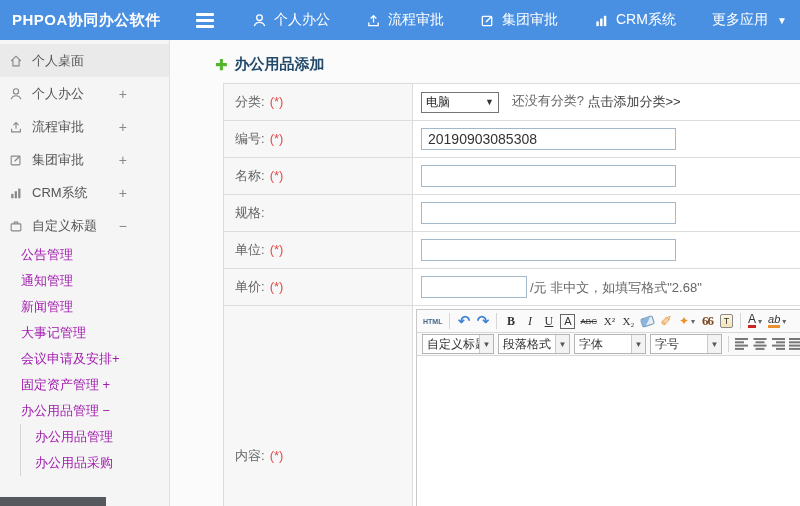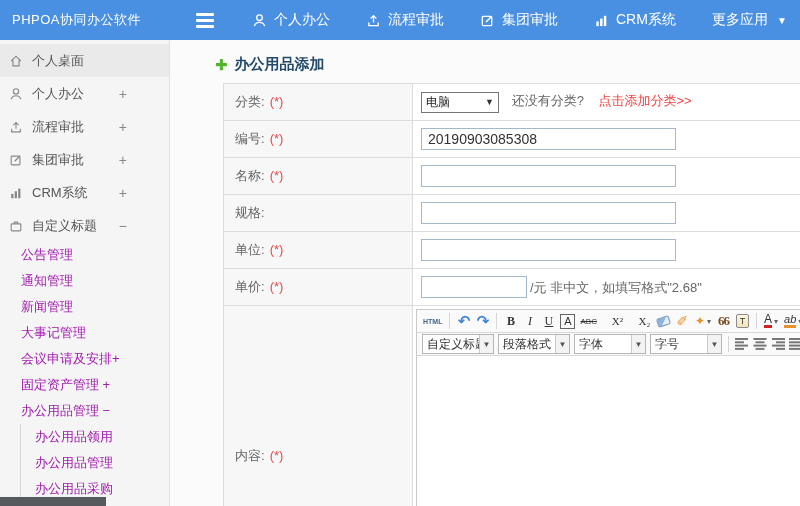--- a/index.html
+++ b/index.html
@@ -4,21 +4,21 @@
 <style>
   * { box-sizing: border-box; }
   html,body { margin:0; padding:0; }
   body {
     width:800px; height:506px; overflow:hidden; position:relative;
     font-family:"Liberation Sans","DejaVu Sans",sans-serif;
     background:#ffffff; font-size:13px;
   }
   
   .navbar { height:40px; background:#4a90e2; display:flex; align-items:center; color:#fff; }
-  .brand { font-size:13px; font-weight:normal; padding-left:12px; width:168px; letter-spacing:0.5px; }
+  .brand { font-size:15px; font-weight:bold; padding-left:12px; width:168px; letter-spacing:0.5px; }
   .hamburger { margin-left:28px; display:flex; flex-direction:column; gap:3px; cursor:pointer; }
   .hamburger span { width:18px; height:3px; background:#fff; border-radius:1px; }
   .nav-items { display:flex; align-items:center; margin-left:38px; gap:36px; font-size:14px; }
   .nav-item { display:flex; align-items:center; gap:7px; cursor:pointer; white-space:nowrap; }
   .nav-item svg { display:block; }
   .caret-down { font-size:10px; margin-left:2px; }
   
   .layout { display:flex; height:466px;border-radius:12px; }
   .sidebar { width:170px; background:#f5f5f5; border-right:1px solid #e2e2e2; color:#555; padding-top:4px; }
   .side-item { height:33px; display:flex; align-items:center; padding-left:9px; gap:9px; font-size:13px; cursor:pointer; }
@@ -38,38 +38,38 @@
   table.form td { border:1px solid #dcdcdc; font-size:13px; }
   td.lbl { width:189px; background:#f7f7f7; padding:9px 0 9px 11px; vertical-align:middle; }
   td.val { padding:5px 8px; background:#fff; }
   .star { color:#e24c4c; margin-left:5px; }
   input.text { height:22px; border:1px solid #a3b8cb; width:255px; font-size:14px; padding:1px 6px; color:#333; font-family:"Liberation Sans",sans-serif; }
   input.small { width:106px; }
   .cat-select { display:inline-flex; width:78px; height:21px; border:1px solid #757575; background:#fff;
     align-items:center; justify-content:space-between; padding:0 4px; font-size:12px; color:#222; cursor:pointer; vertical-align:middle;text-align:center; }
   .cat-select .sel-caret { font-size:9px; color:#333; }
   .hint { margin-left:9px; color:#666; }
-  .link { color:#ef4444; cursor:pointer;margin-left:11px; }
+  .link { color:#404040; cursor:pointer; }
   .suffix { margin-left:3px; color:#666; }
   td.content-lbl { vertical-align:middle; }
   td.content-val { vertical-align:top; padding:3px; height:300px; }
   
   .editor { border:1px solid #c9c9c9; background:#fff; width:100%; }
   .toolbar { display:flex; align-items:center; background:#fafafa; border-bottom:1px solid #d8d8d8; padding:2px 5px; gap:4px; height:23px; }
   .sep { width:1px; height:16px; background:#d6d6d6; margin:0 2px; flex:none; }
   .tbtn { display:inline-flex; align-items:center; justify-content:center; min-width:15px; height:18px;
     font-size:12px; color:#333; cursor:pointer; flex:none; padding:0 1px; }
   .tbtn.html { font-size:7px; color:#446688; letter-spacing:0; font-weight:bold; }
   .tbtn.undo,.tbtn.redo { color:#3a82d8; font-size:15px; font-weight:bold; }
   .tbtn.bold { font-weight:bold; font-family:"Liberation Serif",serif; }
   .tbtn.italic { font-style:italic; font-family:"Liberation Serif",serif; }
   .tbtn.underline { text-decoration:underline; font-family:"Liberation Serif",serif; }
   .tbtn.abox { border:1px solid #666; height:15px; font-size:11px; line-height:13px; padding:0 2px; }
   .tbtn.strike { font-size:8px; text-decoration:line-through; letter-spacing:0; }
-  .tbtn.supsub { font-size:11px; font-family:"Liberation Serif",serif;margin-left:8px; }
+  .tbtn.supsub { font-size:11px; font-family:"Liberation Serif",serif; }
   .eraser { width:13px; height:9px; background:linear-gradient(135deg,#8ab4e0 55%,#e8eef5 55%); border:1px solid #7d9cbc; border-radius:2px; transform:rotate(-18deg); }
   .tbtn.brush { color:#e8912d; font-size:14px; }
   .tbtn.wand { color:#e8912d; font-size:12px; }
   .tbtn .mini-caret { font-size:8px; color:#666; margin-left:2px; }
   .tbtn.quote { font-family:"Liberation Serif",serif; font-weight:bold; color:#7a4a24; font-size:13px; letter-spacing:-1px; }
   .clip { width:13px; height:14px; border:1px solid #8a8a8a; background:linear-gradient(#fdf6e0,#f2e2b8); font-size:9px; color:#333; display:flex; align-items:center; justify-content:center; border-radius:2px; }
   .tbtn.fontcolor span.a { border-bottom:3px solid #cc2222; line-height:11px; font-size:12px; }
   .tbtn.hilite span.a { border-bottom:3px solid #e8912d; line-height:11px; font-size:11px; font-style:italic; }
   .tb-select { display:flex; align-items:center; border:1px solid #b5b5b5; background:#fff; height:20px; flex:none; cursor:pointer; }
   .tb-select .txt { width:56px; padding:0 4px; font-size:12px; color:#333; overflow:hidden; white-space:nowrap; }
@@ -200,21 +200,20 @@
 
     <div>
       <div class="sub-item">公告管理</div>
       <div class="sub-item">通知管理</div>
       <div class="sub-item">新闻管理</div>
       <div class="sub-item">大事记管理</div>
       <div class="sub-item">会议申请及安排+</div>
       <div class="sub-item">固定资产管理  +</div>
       <div class="sub-item">办公用品管理  −</div>
       <div class="nested">
-        <div class="sub-item">办公用品领用</div>
         <div class="sub-item">办公用品管理</div>
         <div class="sub-item">办公用品采购</div>
       </div>
     </div>
   </div>
 
   <div class="main">
     <div class="page-header">
       <span class="plus-icon">✚</span>
       <span class="page-title">办公用品添加</span>

